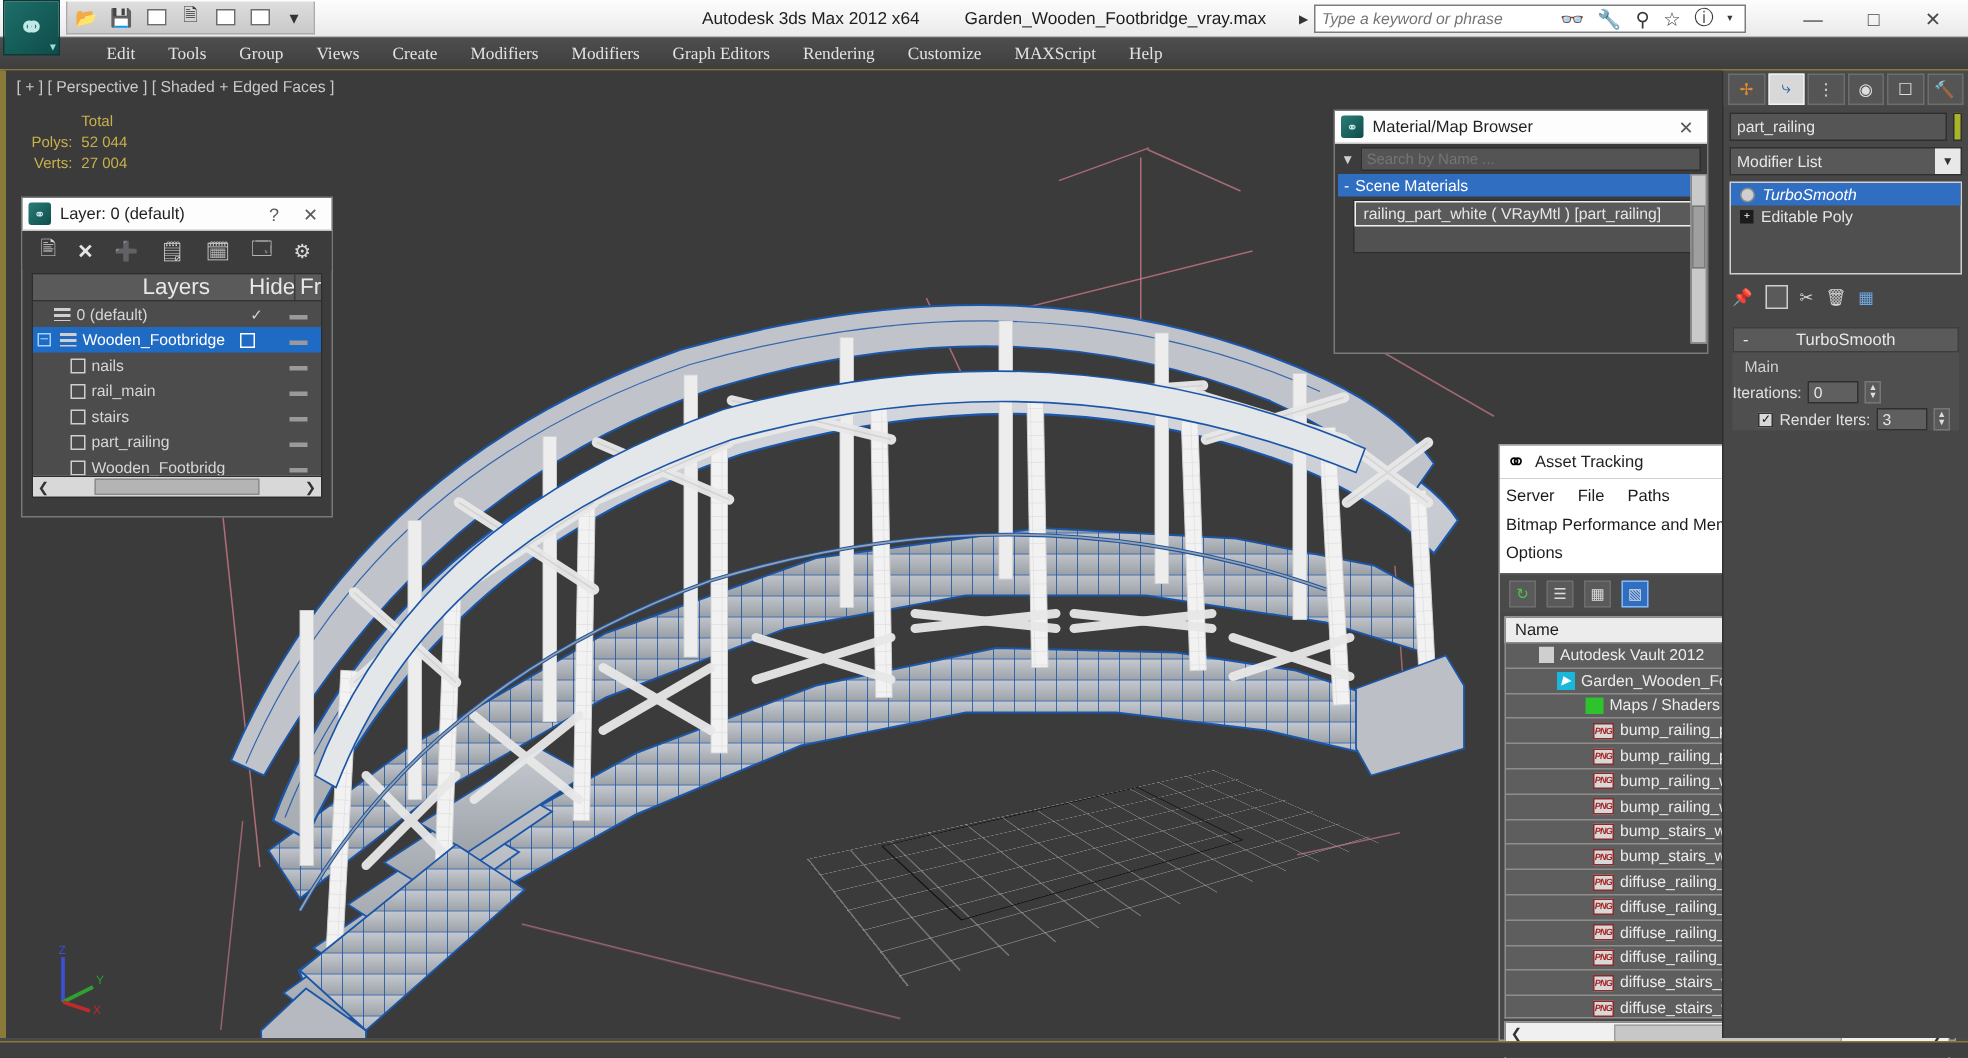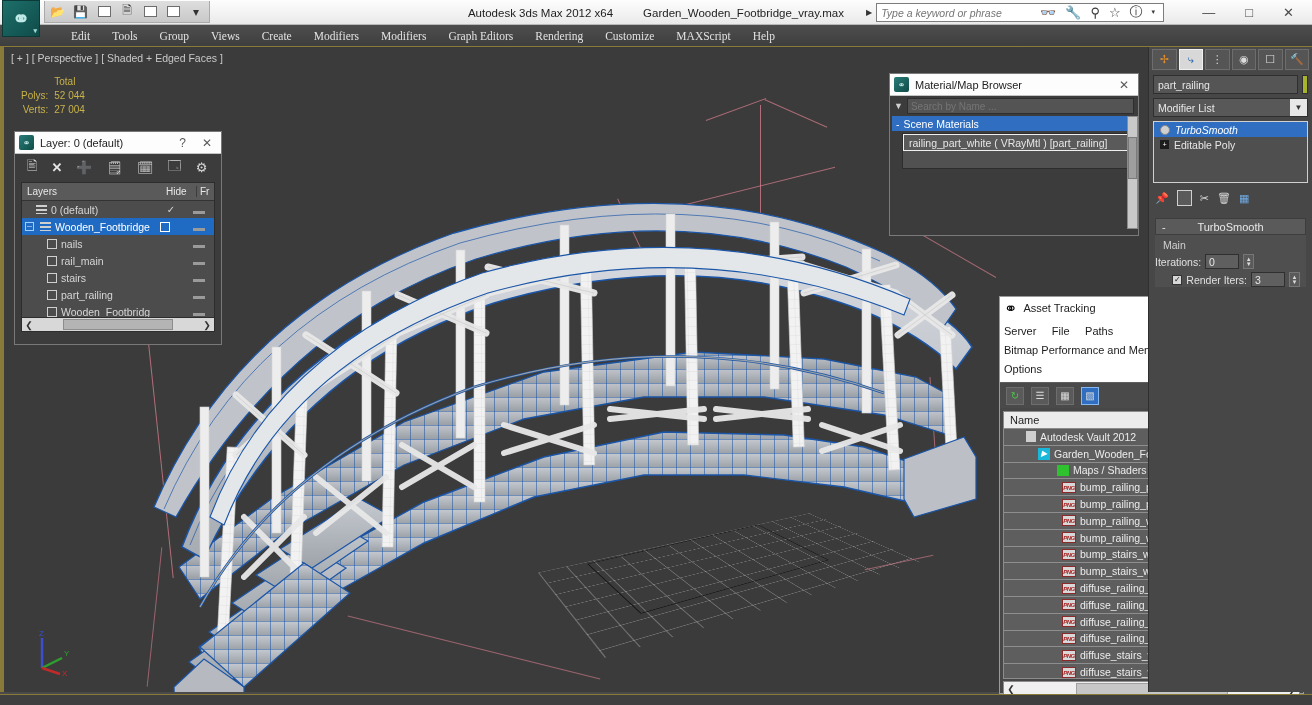--- a/index.html
+++ b/index.html
@@ -125,21 +125,21 @@
   
   #layer-panel { left: 14px; top: 131px; width: 208px; height: 214px; background:#3c3c3c; border:1px solid #787878; }
   .layer-toolbar {
     height: 26px; background: #3c3c3c; display:flex; align-items:center; gap:14px; padding-left: 12px;
   }
   .lt-ico { font-size: 13px; color: #d7d7d7; }
   .lt-ico.x { color:#e6e6e6; font-weight: bold; }
   .layer-grid { margin: 2px 6px 0 6px; background: #4c4c4c; border: 1px solid #2d2d2d; height: 150px; position: relative; }
   .layer-head {
     height: 18px; background: #5a5a5a; display: flex; align-items: center;
-    font-size: 10px; color: #e8e8e8; border-bottom: 1px solid #333;
+    font-size: 15px; color: #e8e8e8; border-bottom: 1px solid #333; text-align: right;
   }
   .layer-head .c1 { flex: 1; padding-left: 5px; }
   .layer-head .c2 { width: 26px; }
   .layer-head .c3 { width: 30px; }
   .layer-head .c4 { width: 18px; border-left:1px solid #3d3d3d; padding-left:3px;}
   .layer-row {
     height: 17px; display: flex; align-items: center; font-size: 10.5px; color: #d6d6d6;
   }
   .layer-row.sel { background: #1f6bc4; color: #fff; }
   .layer-row .name { flex: 1; display:flex; align-items:center; gap:4px; }

